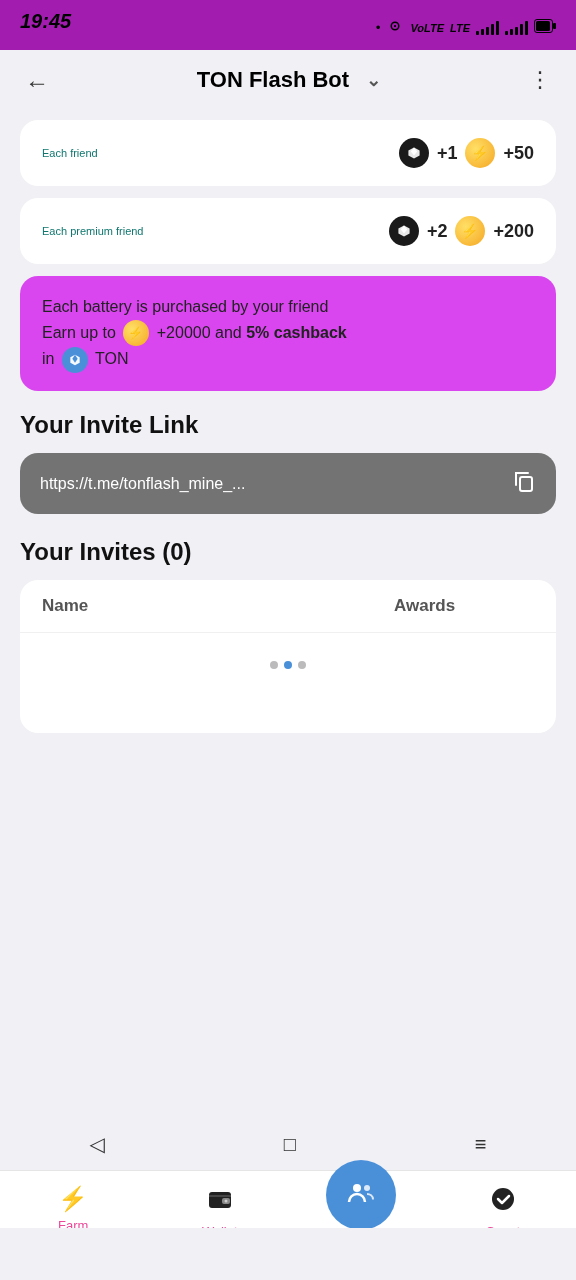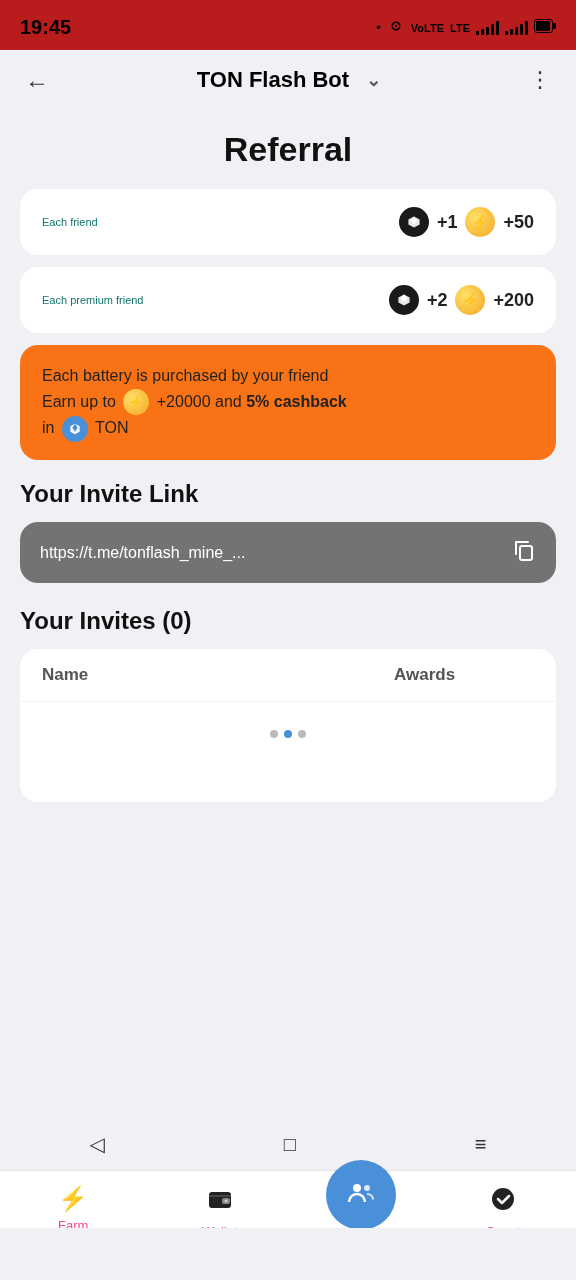--- a/index.html
+++ b/index.html
@@ -7,26 +7,26 @@
     body {
       width: 576px;
       min-height: 1280px;
       background: #f0f0f5;
       font-family: -apple-system, BlinkMacSystemFont, 'Segoe UI', sans-serif;
       overflow-x: hidden;
     }
 
     
     .status-bar {
-      background: #b91c1c;
+      background: #a21caf;
       display: flex;
       justify-content: space-between;
-      align-items: center;
       padding: 10px 20px 5px;
       height: 50px;
+      font-style: italic;
     }
     .status-time {
       font-size: 20px;
       font-weight: 700;
       color: #000;
     }
     .status-icons {
       display: flex;
       align-items: center;
       gap: 6px;
@@ -137,21 +137,21 @@
       background: radial-gradient(circle at 35% 35%, #ffe066, #f5a623);
       border-radius: 50%;
       display: flex;
       align-items: center;
       justify-content: center;
       font-size: 14px;
     }
 
     
     .info-card {
-      background: #f97316;
+      background: #d946ef;
       border-radius: 18px;
       padding: 18px 22px;
       margin-bottom: 20px;
       line-height: 1.6;
       font-size: 16px;
       color: #222;
     }
     .info-card .inline-icon {
       display: inline-flex;
       align-items: center;
@@ -346,21 +346,20 @@
   <span class="back-btn">←</span>
   <div class="nav-title">
     <span>TON Flash Bot</span>
     <span class="nav-chevron">⌄</span>
   </div>
   <span class="nav-more">⋮</span>
 </div>
 
 <div class="main-content">
 
-  <h1 class="page-title">Referral</h1>
 
   <div class="card">
     <span class="card-text">Each friend</span>
     <div class="card-rewards">
       <div class="icon-ton">
         <svg width="16" height="16" viewBox="0 0 20 20" fill="none">
           <polygon points="10,3 17,7 17,13 10,17 3,13 3,7" fill="white" opacity="0.9"></polygon>
           <polygon points="10,3 14,8 10,13 6,8" fill="white"></polygon>
         </svg>
       </div>

